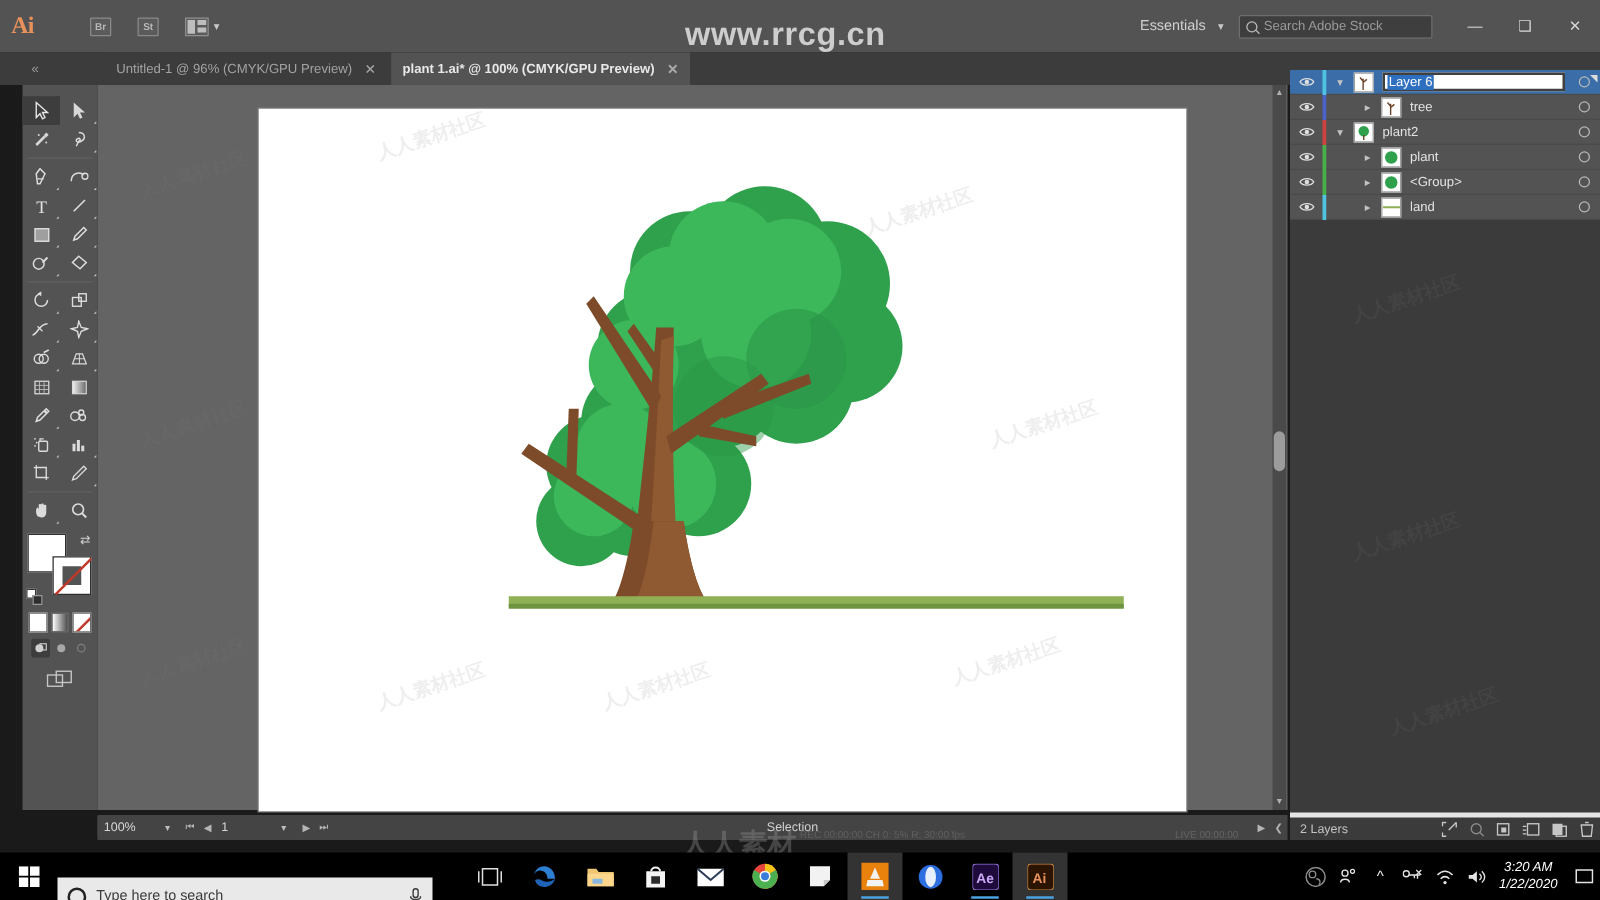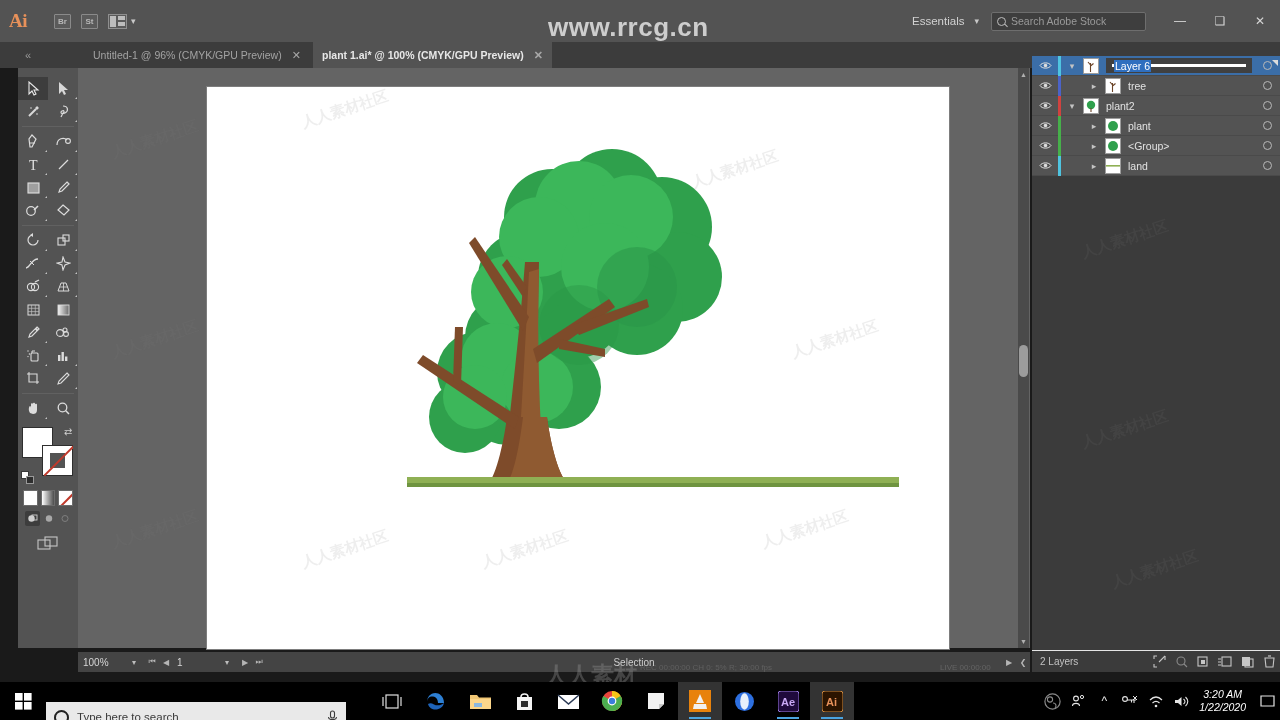--- a/index.html
+++ b/index.html
@@ -9,21 +9,21 @@
 
   
   .menubar { position:absolute; left:0; top:0; width:1280px; height:42px;
              background:#535353; display:flex; align-items:center; }
   .ai-logo { width:36px; height:42px; display:flex; align-items:center; justify-content:center;
              color:#e8915a; font-weight:bold; font-size:19px; font-family:"Liberation Serif", serif;
              letter-spacing:-0.5px; }
   .menu-items { display:flex; align-items:center; height:42px; }
   .menu-item { color:#d4d4d4; font-size:11.5px; padding:0 10px; line-height:42px; white-space:nowrap; }
 
-  .appbar-icons { display:flex; gap:10px; margin-left:18px; }
+  .appbar-icons { display:flex; gap:21px; margin-left:36px; }
   .appicon { width:17px; height:15px; border:1px solid #8a8a8a; border-radius:1px;
              color:#b8b8b8; font-size:8px; display:flex; align-items:center; justify-content:center;
              font-weight:bold; background:#5b5b5b; }
   .arrange-ic { width:19px; height:15px; background:#5b5b5b; border:1px solid #8f8f8f; position:relative; }
   .arrange-ic:before { content:""; position:absolute; left:1px; top:1px; width:6px; height:11px; background:#bdbdbd; }
   .arrange-ic:after { content:""; position:absolute; left:9px; top:1px; width:7px; height:4px; background:#bdbdbd;
                       box-shadow:0 6px 0 0 #bdbdbd; }
   .chev { color:#c9c9c9; font-size:9px; margin-left:4px; }
 
   .watermark-top { position:absolute; left:548px; top:12px; font-size:26px; font-weight:bold;
@@ -123,30 +123,30 @@
   .layerlist { background:#535353; }
   .lrow { height:20px; display:flex; align-items:center; position:relative;
           border-bottom:1px solid #4a4a4a; }
   .lrow.sel { background:#3b6ea8; }
   .eye { width:26px; display:flex; align-items:center; justify-content:center; }
   .colorbar { width:3px; height:20px; }
   .arrow { width:22px; text-align:center; color:#c3c3c3; font-size:9px; }
   .thumb { width:16px; height:16px; border:1px solid #9d9d9d; background:#fff;
            margin-right:7px; flex:none; position:relative; overflow:hidden; }
   .lname { font-size:10.5px; color:#e2e2e2; flex:1; }
-  .nameedit { background:#fff; border:6px solid #404040; height:15px; flex:1; margin-right:28px;
+  .nameedit { background:#fff; border:2px solid #404040; height:15px; flex:1; margin-right:28px;
               display:flex; align-items:center; padding:0 2px; }
   .nameedit span { background:#2f6fbf; color:#fff; font-size:10.5px; padding:0 1px; }
   .target { position:absolute; right:8px; top:5px; width:9px; height:9px; border:1.3px solid #b9b9b9;
             border-radius:50%; }
   .selbox { position:absolute; right:2px; top:4px; width:0; height:0;
             border-top:6px solid #dcdcdc; border-left:6px solid transparent; }
 
   .panel-foot { position:absolute; left:0; bottom:0; width:248px; height:22px; background:#3b3b3b;
-                display:flex; align-items:center; border-top:1px solid #e5e5e5; }
+                display:flex; align-items:center; border-top:4px solid #e5e5e5; }
   .pf-label { font-size:10px; color:#c2c2c2; padding-left:8px; flex:1; }
   .pf-ic { width:22px; height:22px; display:flex; align-items:center; justify-content:center; }
 
   .actwin { position:absolute; left:1008px; top:610px; width:270px; pointer-events:none; }
   .actwin .t1 { font-size:17px; color:#bdbdbd; opacity:.72; }
   .actwin .t2 { font-size:11.5px; color:#bdbdbd; opacity:.72; margin-top:2px; }
 
   
   .wm { position:absolute; color:rgba(140,140,140,.20); font-size:15px; font-weight:bold;
         transform:rotate(-18deg); pointer-events:none; white-space:nowrap;

